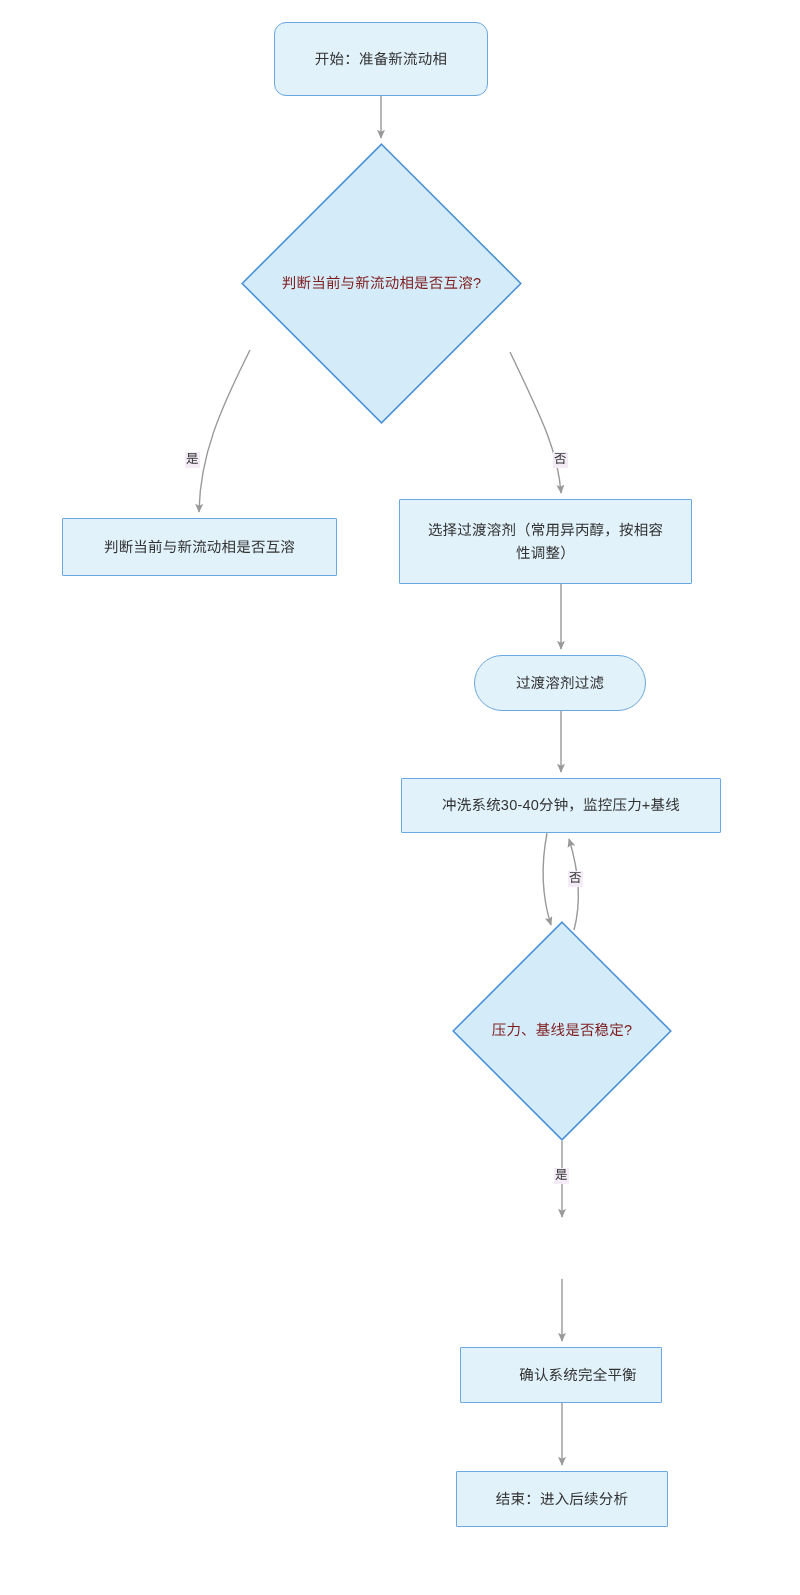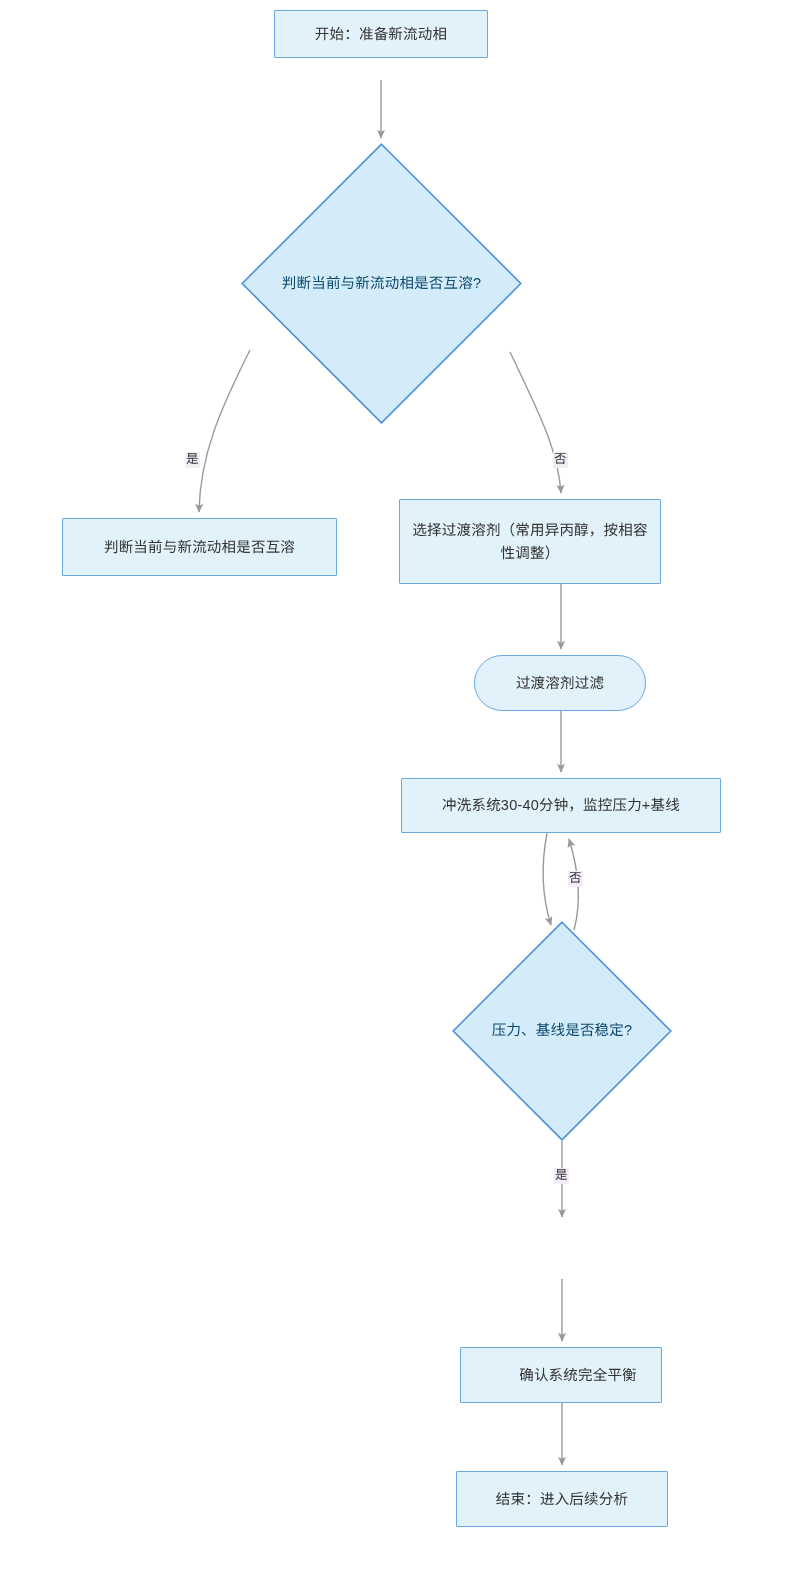--- a/index.html
+++ b/index.html
@@ -60,21 +60,21 @@
   .diamond-shape {
     position: absolute;
     left: 0;
     top: 0;
     width: 100%;
     height: 100%;
   }
   .diamond-label {
     position: relative;
     z-index: 2;
-    color: #0c4a6e;
+    color: #7f1d1d;
     font-size: 14.5px;
     line-height: 1.5;
     text-align: center;
     letter-spacing: 0.2px;
     white-space: nowrap;
   }
   .edge-label {
     position: absolute;
     font-size: 12.5px;
     color: #333333;
@@ -110,40 +110,40 @@
 
     <path d="M574,930 C582,900 578,868 569,839" fill="none" stroke="#999999" stroke-width="1.4" marker-end="url(#arrowhead)"></path>
 
     <path d="M562,1141 L562,1217" fill="none" stroke="#999999" stroke-width="1.4" marker-end="url(#arrowhead)"></path>
 
     <path d="M562,1279 L562,1341" fill="none" stroke="#999999" stroke-width="1.4" marker-end="url(#arrowhead)"></path>
 
     <path d="M562,1403 L562,1465" fill="none" stroke="#999999" stroke-width="1.4" marker-end="url(#arrowhead)"></path>
   </svg>
 
-  <div class="node process" style="left:274px; top:10px; width:214px; height:48px;">
+  <div class="node process" style="left:274px; top:22px; width:214px; height:74px;border-radius:12px;">
     <span class="node-text">开始：准备新流动相</span>
   </div>
 
   <div class="diamond-wrap" style="left:241px; top:143px; width:281px; height:281px;">
     <svg class="diamond-shape" viewBox="0 0 281 281" preserveAspectRatio="none">
       <polygon points="140.5,1.2 279.8,140.5 140.5,279.8 1.2,140.5" fill="#d4ecfa" stroke="#4a90d9" stroke-width="1.6"></polygon>
     </svg>
     <span class="diamond-label">判断当前与新流动相是否互溶?</span>
   </div>
 
   <div class="edge-label" style="left:185px; top:452px;">是</div>
 
   <div class="edge-label" style="left:553px; top:452px;">否</div>
 
   <div class="node process" style="left:62px; top:518px; width:275px; height:58px;">
     <span class="node-text">判断当前与新流动相是否互溶</span>
   </div>
 
-  <div class="node process" style="left:399px; top:499px; width:262px; height:85px;text-align:center;">
+  <div class="node process" style="left:399px; top:499px; width:293px; height:85px;text-align:center;">
     <span class="node-text">选择过渡溶剂（常用异丙醇，按相容
 性调整）</span>
   </div>
 
   <div class="node process" style="left:474px; top:655px; width:172px; height:56px;border-radius:28px;">
     <span class="node-text">过渡溶剂过滤</span>
   </div>
 
   <div class="node process" style="left:401px; top:778px; width:320px; height:55px;">
     <span class="node-text">冲洗系统30-40分钟，监控压力+基线</span>

